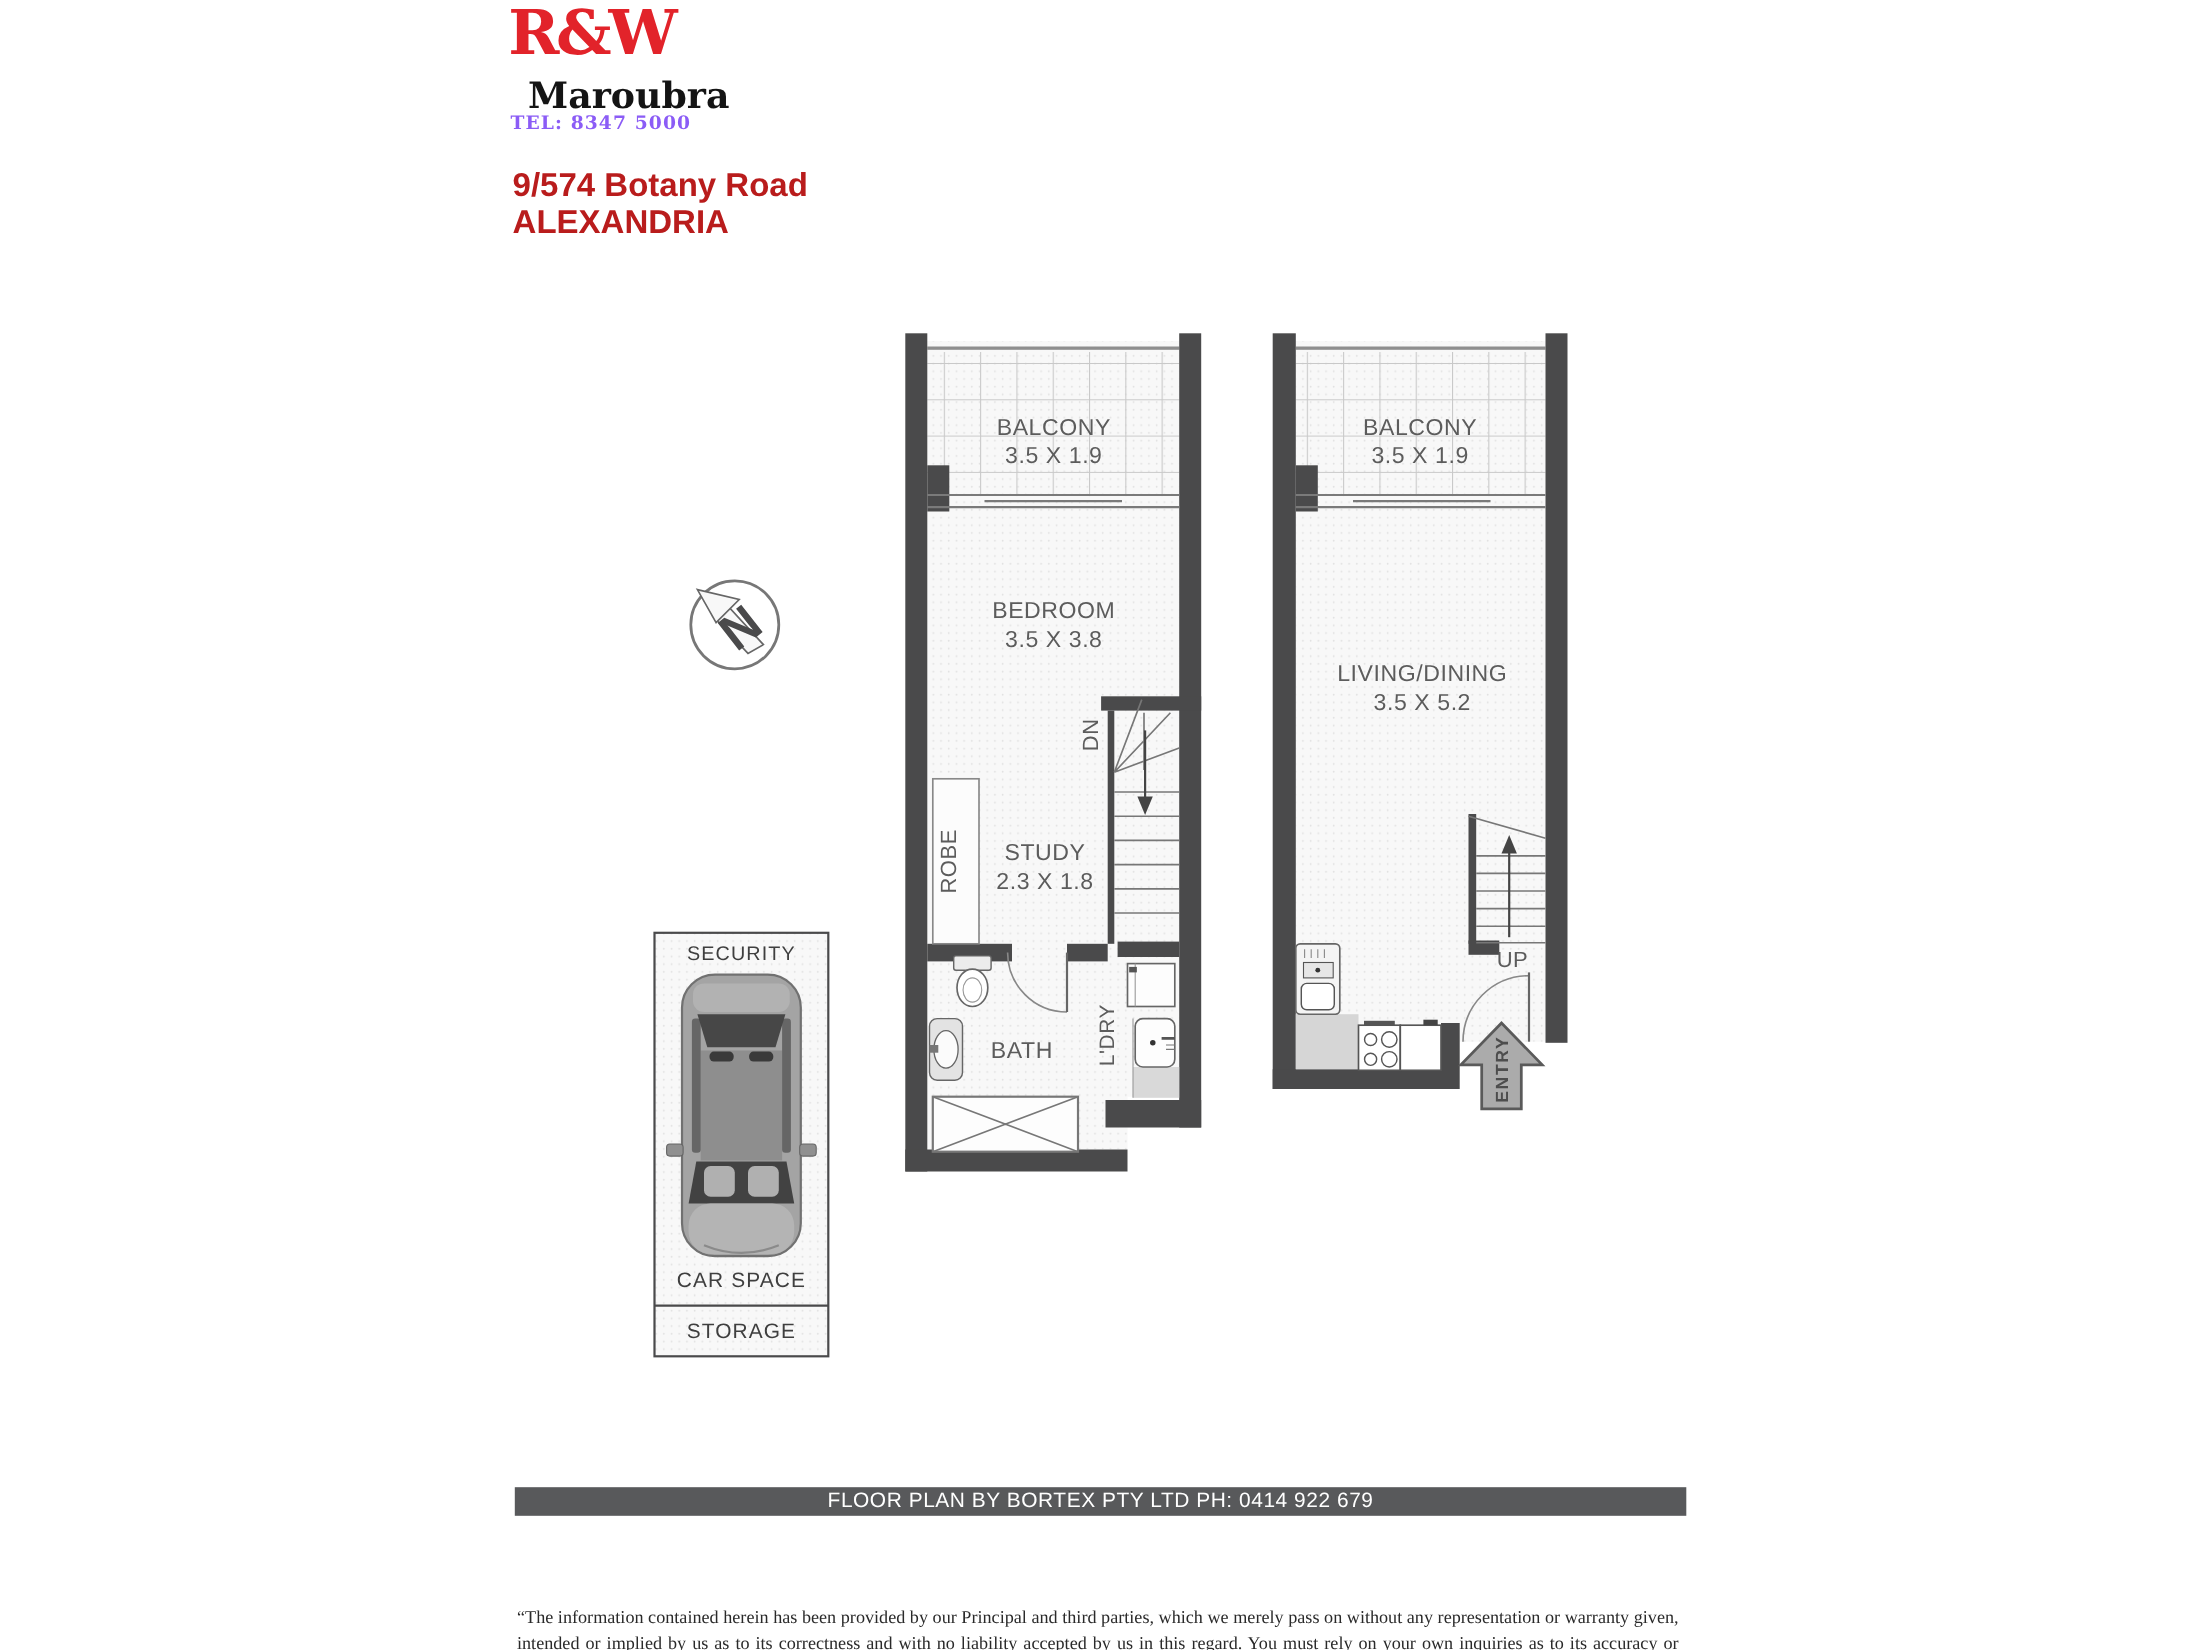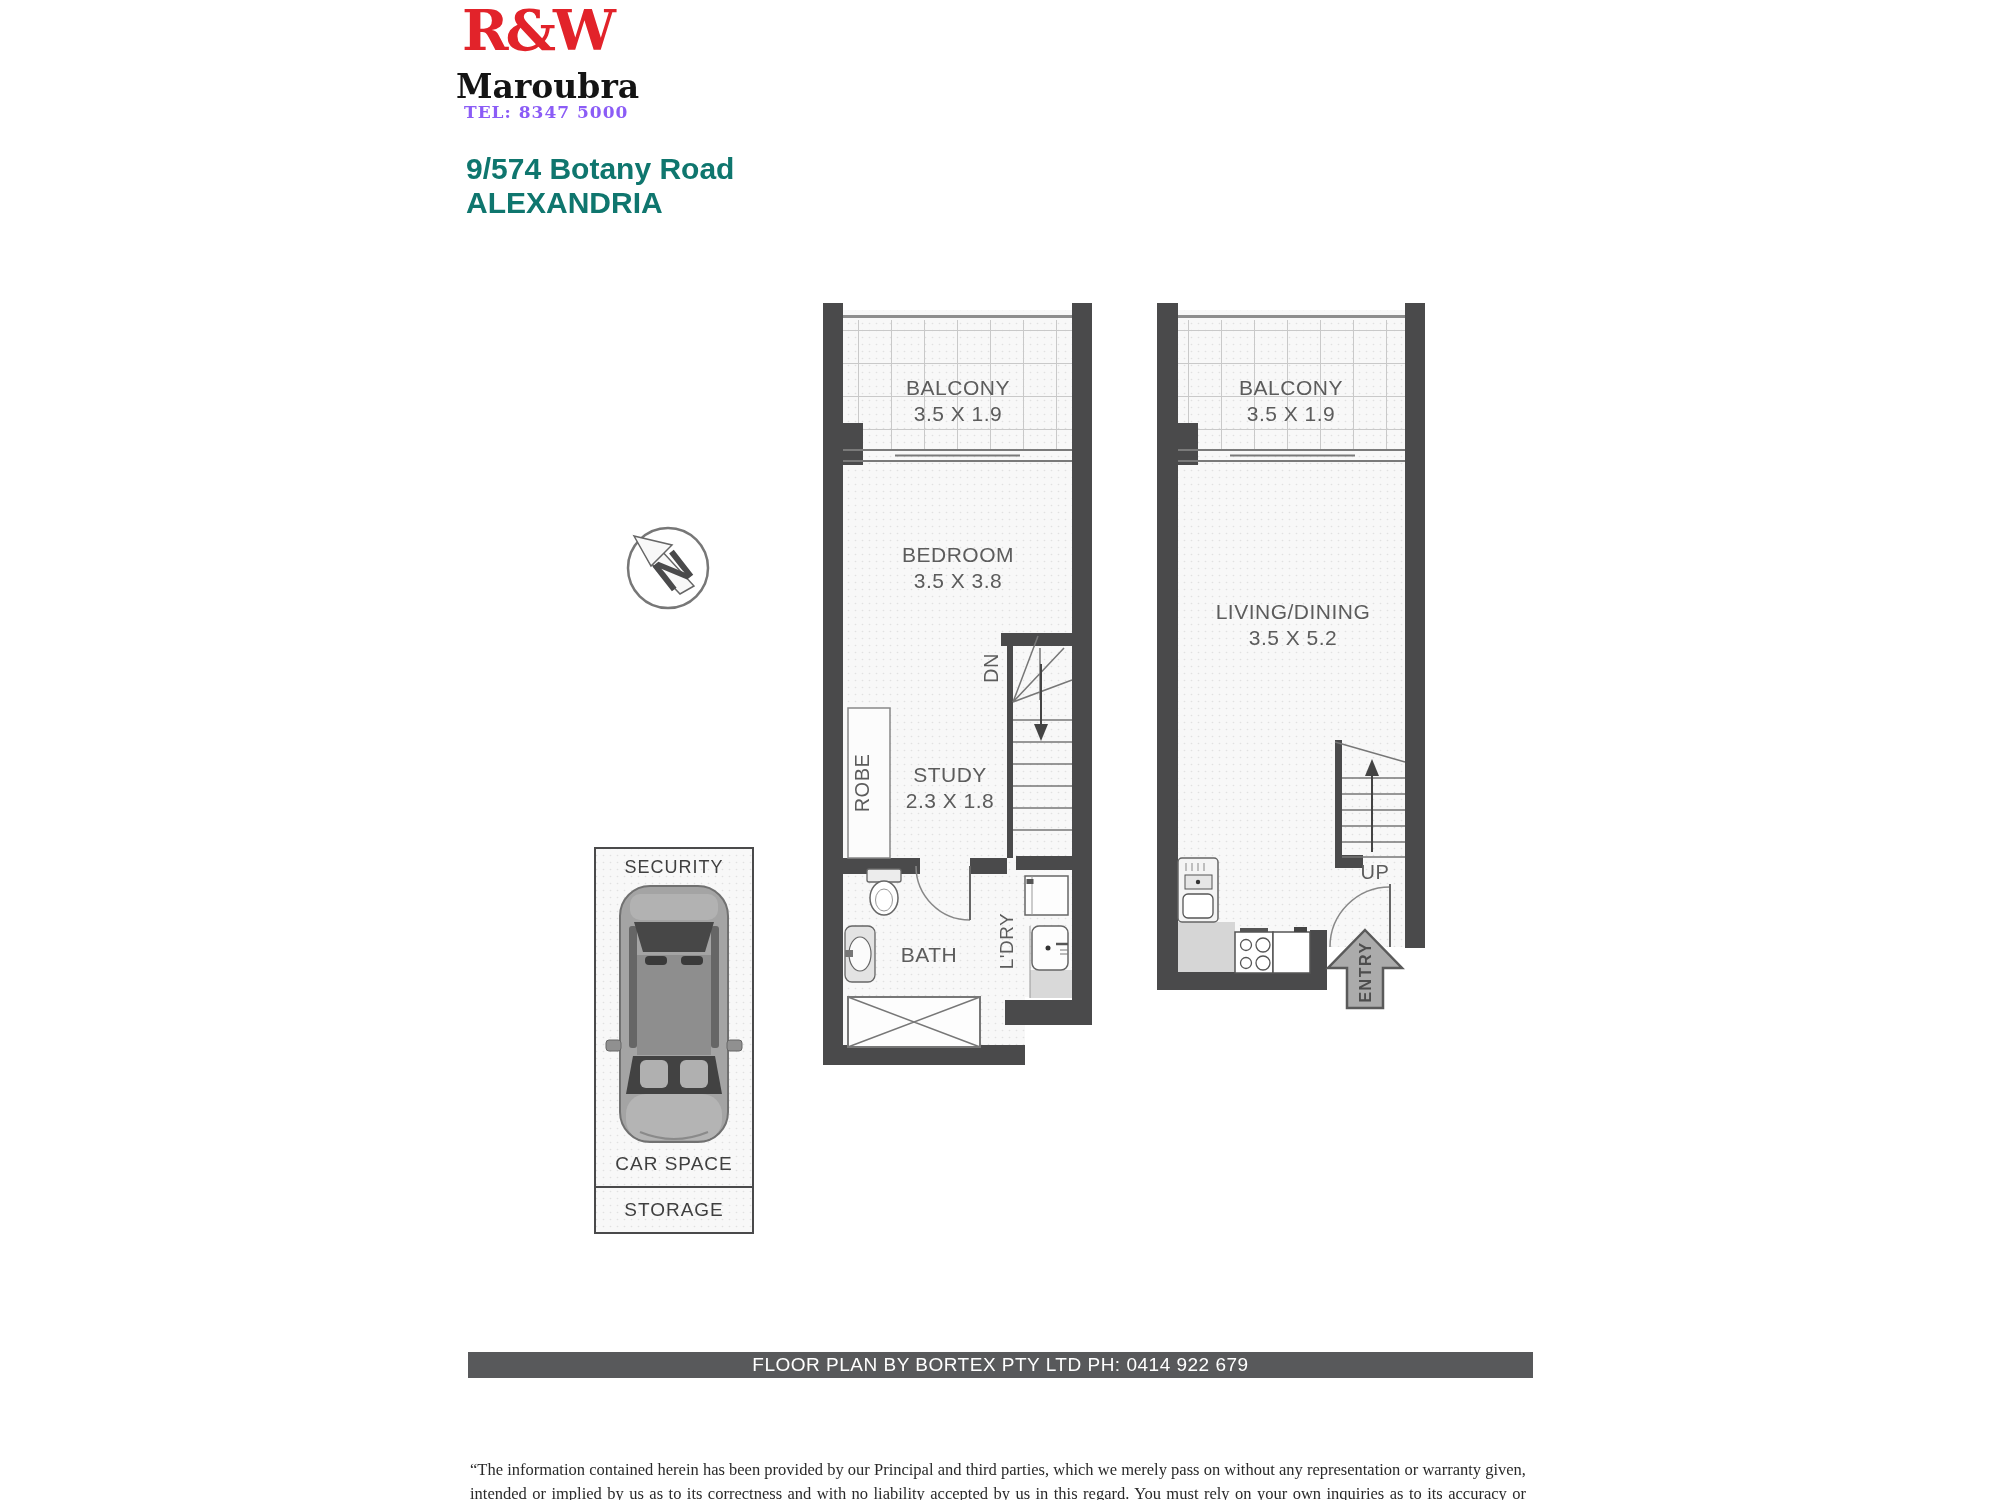--- a/index.html
+++ b/index.html
@@ -5,38 +5,38 @@
   html,body{margin:0;padding:0;background:#fff;}
   #page{position:relative;width:2000px;height:1500px;background:#ffffff;overflow:hidden;
         font-family:"Liberation Sans",sans-serif;}
   .abs{position:absolute;}
   .brand{font-family:"DejaVu Serif",serif;font-weight:bold;color:#e2232a;
          font-size:56px;letter-spacing:-3px;line-height:1;}
   .office{font-family:"DejaVu Serif",serif;font-weight:bold;color:#141414;
           font-size:33px;line-height:1;}
   .phone{font-family:"DejaVu Serif",serif;font-weight:bold;color:#8b5cf6;
          font-size:17px;letter-spacing:1px;line-height:1;}
-  .address{font-family:"Liberation Sans",sans-serif;font-weight:bold;color:#0f766e;
+  .address{font-family:"Liberation Sans",sans-serif;font-weight:bold;color:#b91c1c;
            font-size:30px;line-height:34px;}
   .footer-bar{background:#58595b;color:#ffffff;font-size:19px;line-height:26px;
               text-align:center;letter-spacing:.5px;}
   .disclaimer{font-family:"Liberation Serif",serif;color:#2a2a2a;font-size:16.5px;
               line-height:1.45;text-align:justify;}
   svg text{font-family:"Liberation Sans",sans-serif;}
   .room-label{fill:#5c5c5c;font-size:21px;letter-spacing:.5px;}
   .small-label{fill:#5c5c5c;font-size:20px;letter-spacing:.5px;}
   .park-label{fill:#3f3f3f;font-size:18px;letter-spacing:1px;}
 </style>
 </head>
 <body>
 
 <div id="page">
 
   <div class="abs brand" style="left:462px;top:2px;">R&amp;W</div>
-  <div class="abs office" style="left:456px;top:70px;">Maroubra</div>
+  <div class="abs office" style="left:480px;top:70px;">Maroubra</div>
   <div class="abs phone" style="left:464px;top:104px;">TEL: 8347 5000</div>
 
   <div class="abs address" style="left:466px;top:152px;">
     <div>9/574 Botany Road</div>
     <div>ALEXANDRIA</div>
   </div>
 
   <svg class="abs" style="left:0;top:0;" width="2000" height="1500" viewBox="0 0 2000 1500">
     <defs>
       <pattern id="dots" width="7" height="7" patternUnits="userSpaceOnUse">

